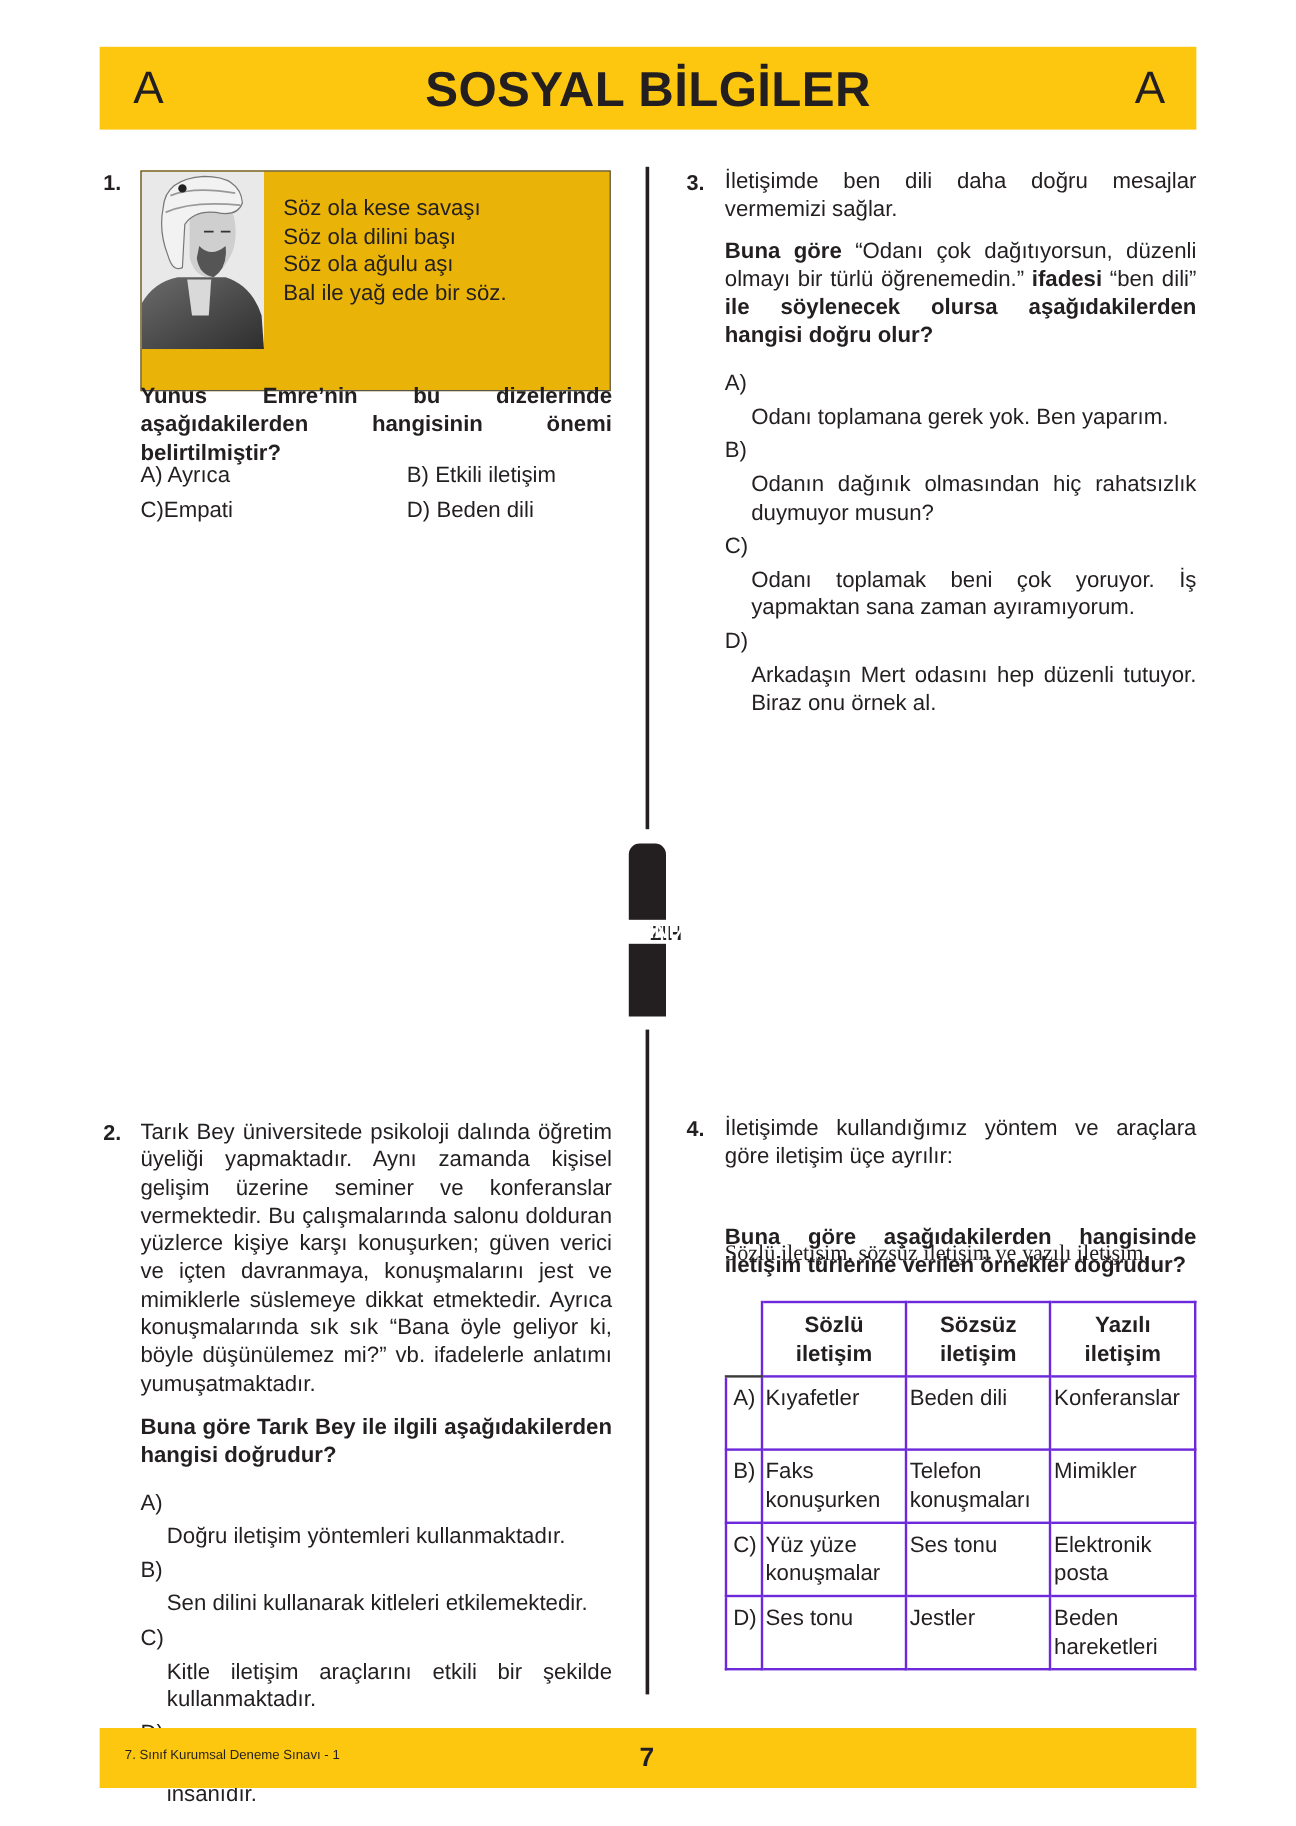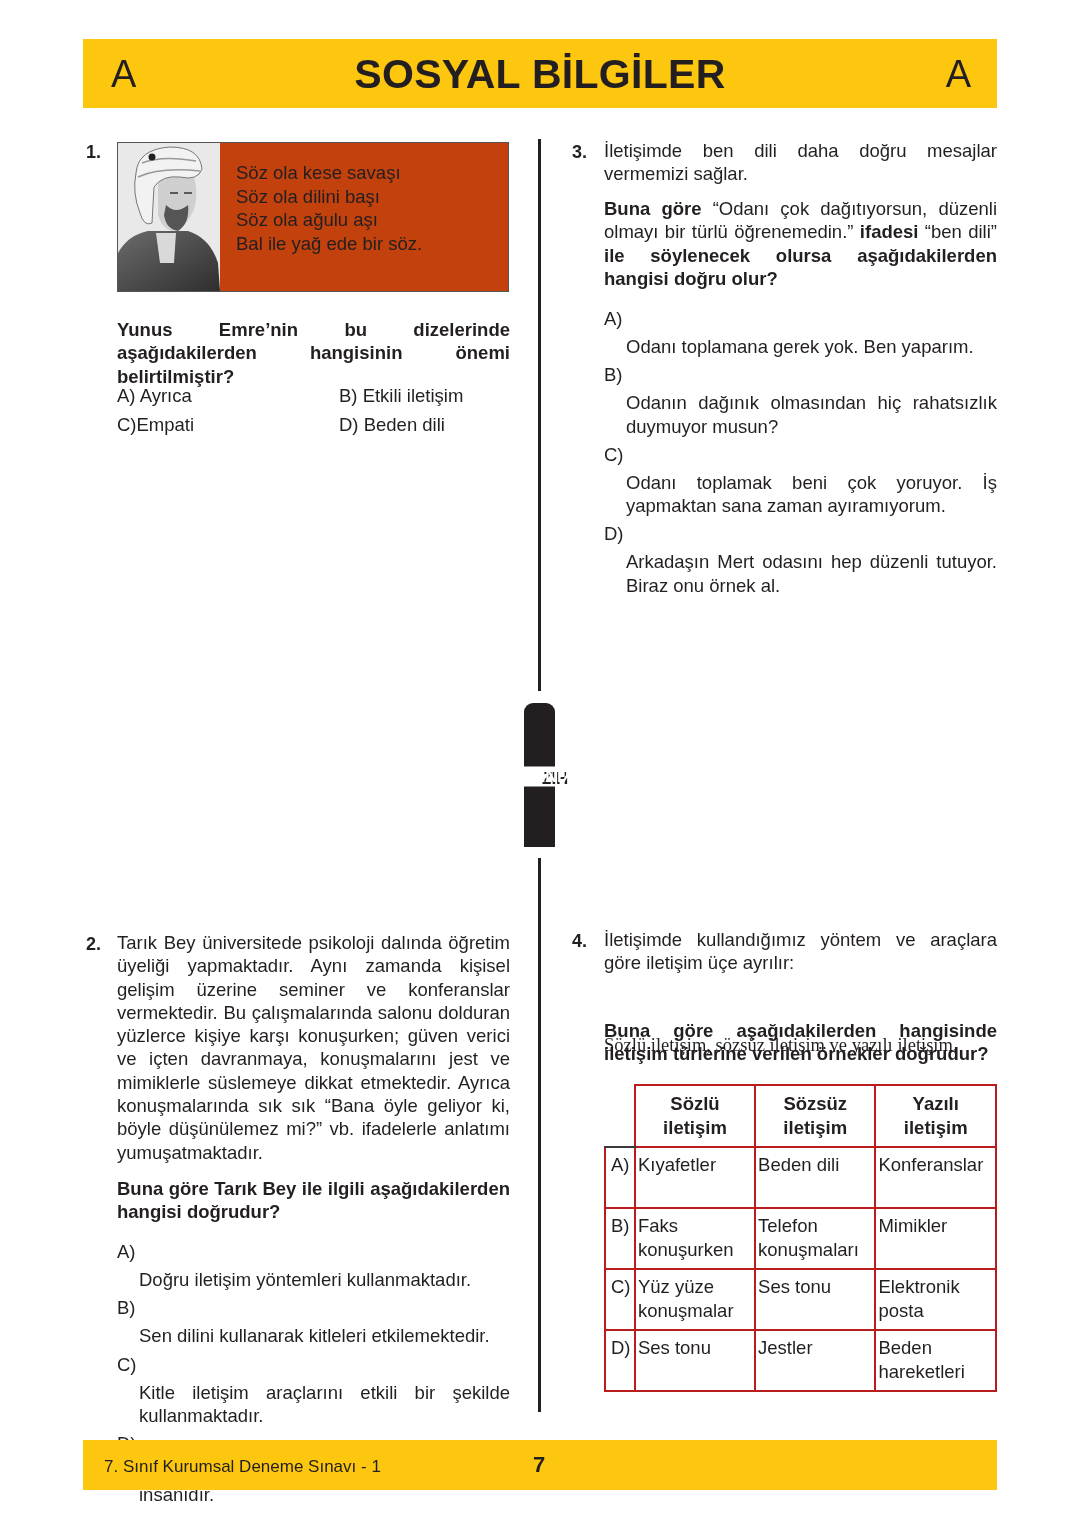--- a/index.html
+++ b/index.html
@@ -41,22 +41,22 @@
       background: #ffffff; color: #231f20; padding: 0 3px; margin-right: 3px;
     }
 
     .qnum { position: absolute; font-weight: bold; font-size: 18px; }
     .text { font-size: 18.5px; line-height: 23.3px; }
     .justify { text-align: justify; text-align-last: left; }
     b { font-weight: bold; }
 
     
     .q1-box {
-      position: absolute; left: 117px; top: 142px; width: 392px; height: 150px;
-      background: #c2410c; border: 1.5px solid #555;
+      position: absolute; left: 117px; top: 142px; width: 392px; height: 184px;
+      background: #eab308; border: 1.5px solid #555;
     }
     .q1-portrait {
       position: absolute; left: 0; top: 0; width: 102px; height: 148px; overflow: hidden;
     }
     .q1-poem {
       position: absolute; left: 118px; top: 18px; font-size: 18.5px; line-height: 23.5px;
     }
     .q1-question { position: absolute; left: 117px; top: 318px; width: 393px; font-weight: bold; }
     .opts-grid { position: absolute; left: 117px; top: 381px; width: 393px; font-size: 18.5px; line-height: 29px; }
     .opts-grid .opt { position: absolute; white-space: nowrap; }
@@ -75,34 +75,34 @@
     .q2-question { position: absolute; left: 117px; top: 1177px; width: 393px; font-weight: bold; }
     .q2-opts { position: absolute; left: 117px; top: 1240px; width: 393px; }
 
     
     .q4-stem { position: absolute; left: 604px; top: 928px; width: 393px; }
     .q4-sub { position: absolute; left: 604px; top: 1034px; width: 393px; font-family: Liberation Serif, serif; }
     .q4-question { position: absolute; left: 604px; top: 1019px; width: 393px; font-weight: bold; }
 
     .q4-table { position: absolute; left: 604px; top: 1084px; width: 393px; }
     table { border-collapse: collapse; font-size: 18.5px; line-height: 23.5px; }
-    td, th { border: 2px solid #b91c1c; vertical-align: top; padding: 5px 2px 0 2px; }
+    td, th { border: 2px solid #6d28d9; vertical-align: top; padding: 5px 2px 0 2px; }
     th { font-weight: bold; text-align: center; padding-top: 6px; height: 62px; }
     .corner { border-top: none; border-left: none; }
     .rowlabel { width: 30px; padding-left: 5px; }
     td.c1 { width: 121px; }
     td.c2 { width: 121px; }
     td.c3 { width: 121px; }
     tr.r td { height: 61px; }
 
     .footer-bar {
       position: absolute; left: 83px; top: 1440px; width: 914px; height: 50px;
       background: #fdc70f;
     }
-    .footer-left { position: absolute; left: 21px; top: 17px; font-size: 17px; }
+    .footer-left { position: absolute; left: 21px; top: 17px; font-size: 11px; }
     .footer-page { position: absolute; left: 450px; top: 12px; font-size: 22px; font-weight: bold; }
   </style>
 </head>
 <body>
 
 <div class="header-bar">
   <div class="header-letter left">A</div>
   <div class="header-title">SOSYAL BİLGİLER</div>
   <div class="header-letter right">A</div>
 </div>

